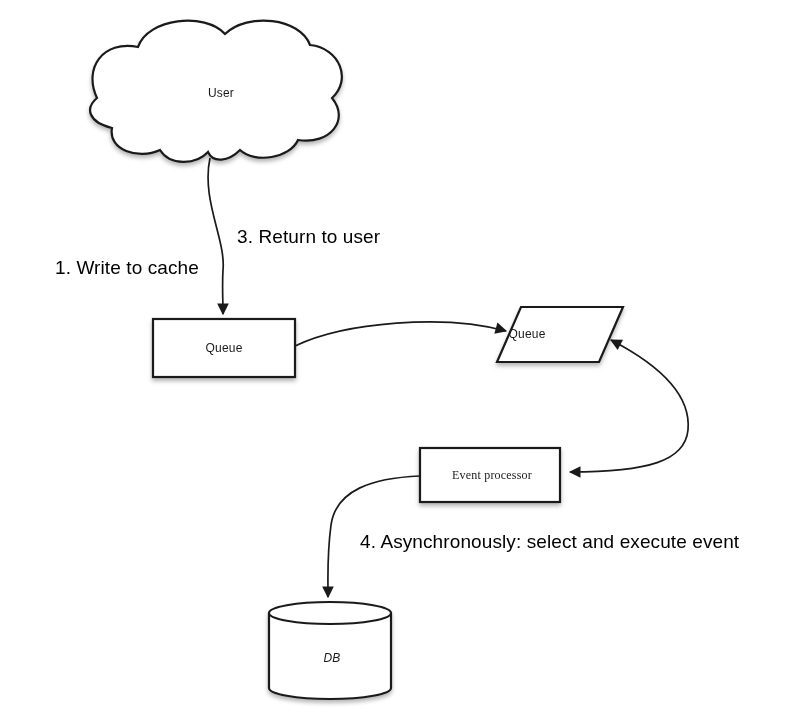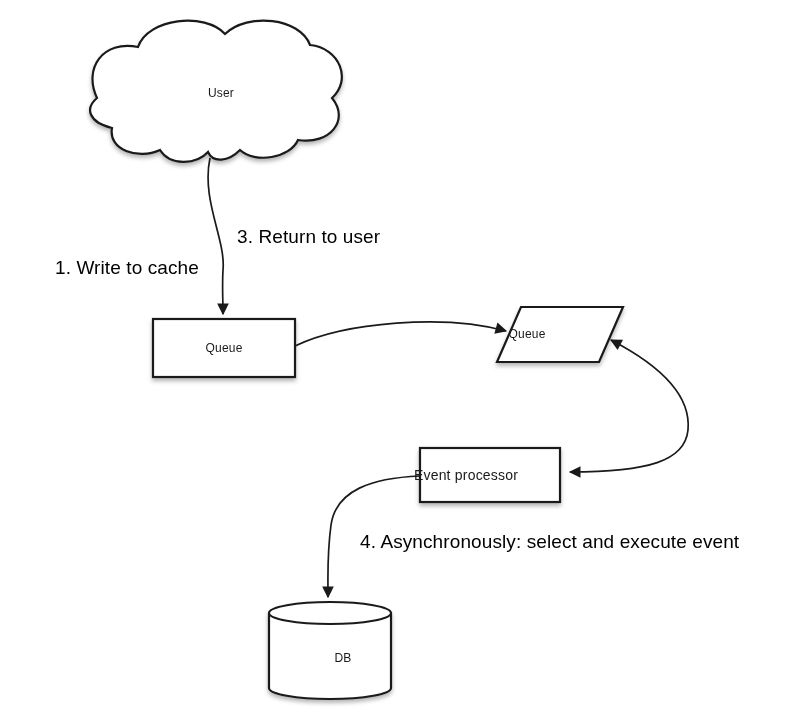--- a/index.html
+++ b/index.html
@@ -39,22 +39,22 @@
   .edge-label {
     position: absolute;
     font-size: 19px;
     color: #000000;
     white-space: nowrap;
     letter-spacing: 0.1px;
   }
   #label-user        { left: 221px; top: 93px;  }
   #label-cache       { left: 224px; top: 348px; }
   #label-queue       { left: 527px; top: 334px; }
-  #label-event-proc  { left: 466px; top: 475px; font-size: 14px; }
-  #label-db          { left: 343px; top: 658px; }
+  #label-event-proc  { left: 492px; top: 475px; font-size: 12px; font-family: Liberation Serif, serif; }
+  #label-db          { left: 332px; top: 658px; font-style: italic; }
 
   #step-1 { left: 55px;  top: 257px; }
   #step-2 { left: 302px; top: 283px; }
   #step-3 { left: 237px; top: 226px; }
   #step-4 { left: 360px; top: 531px; }
 </style>
 </head>
 <body>
 
 <div class="canvas">

